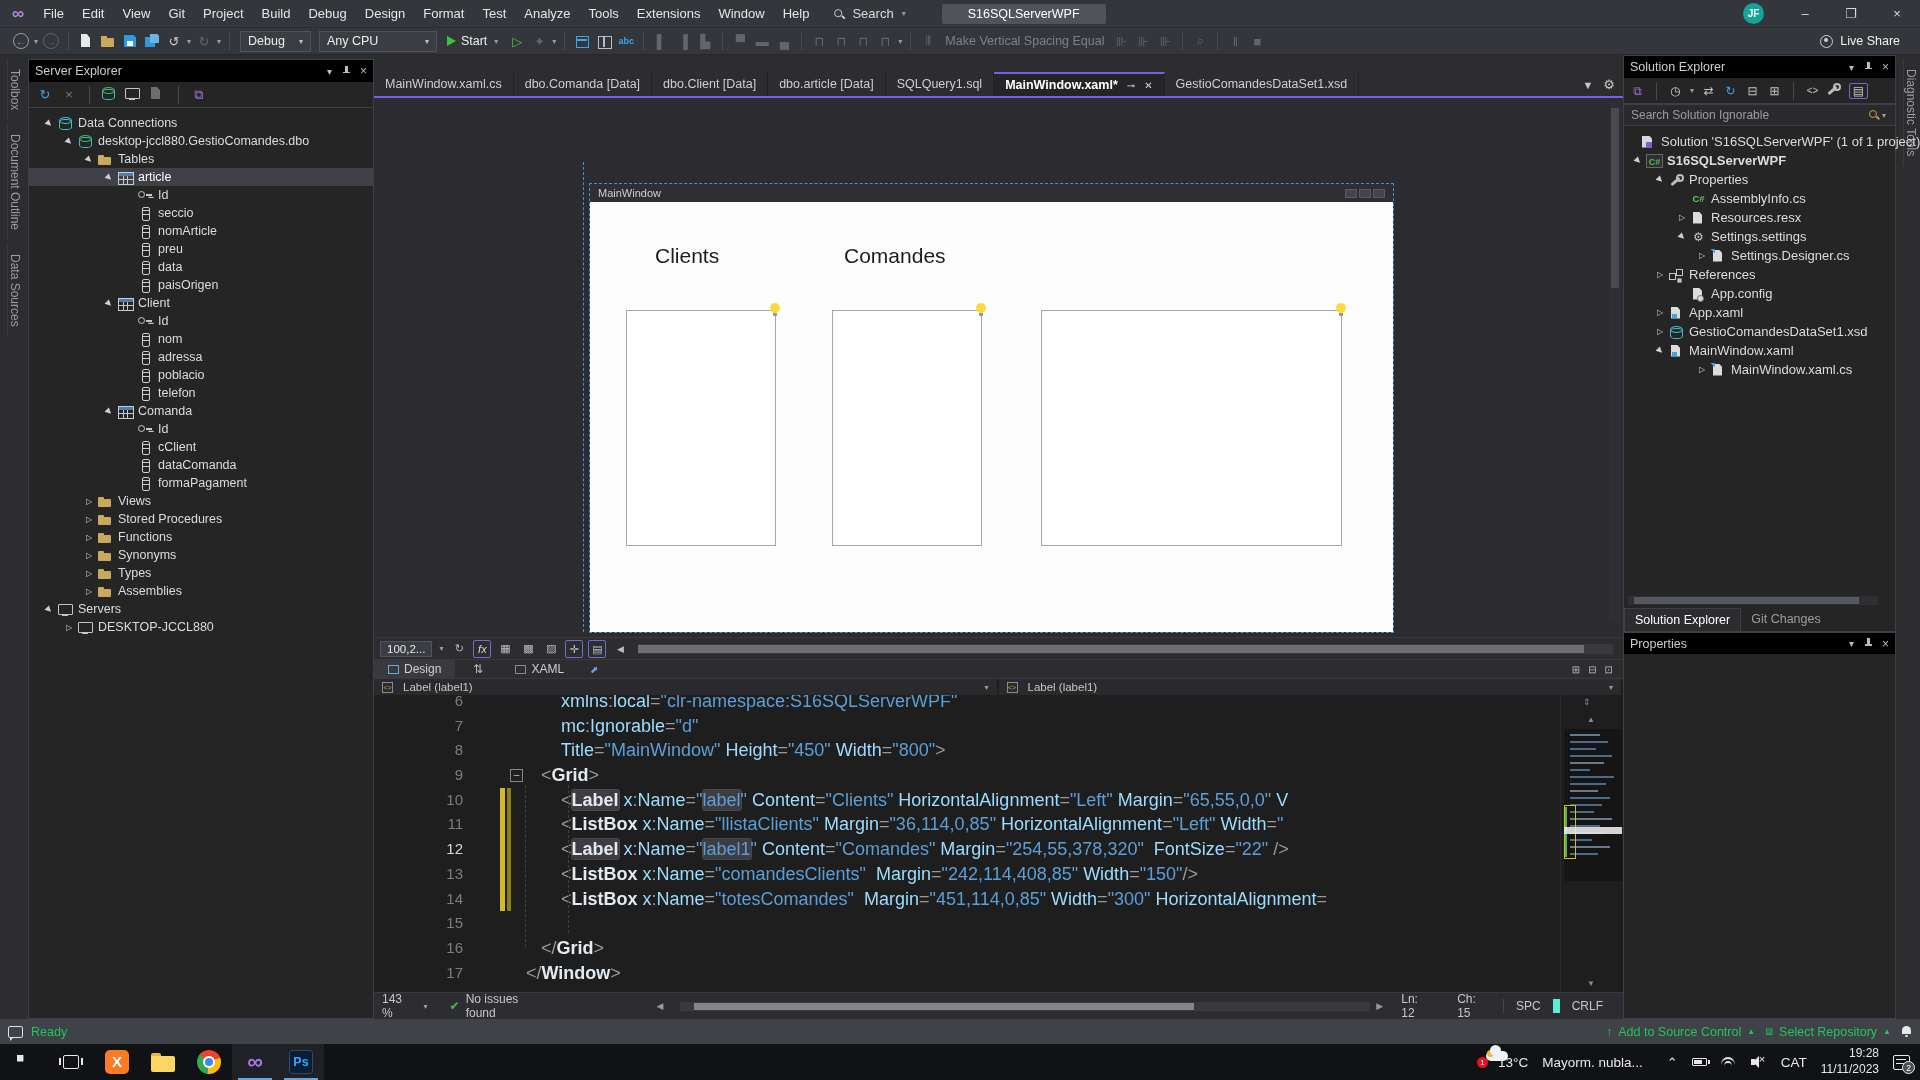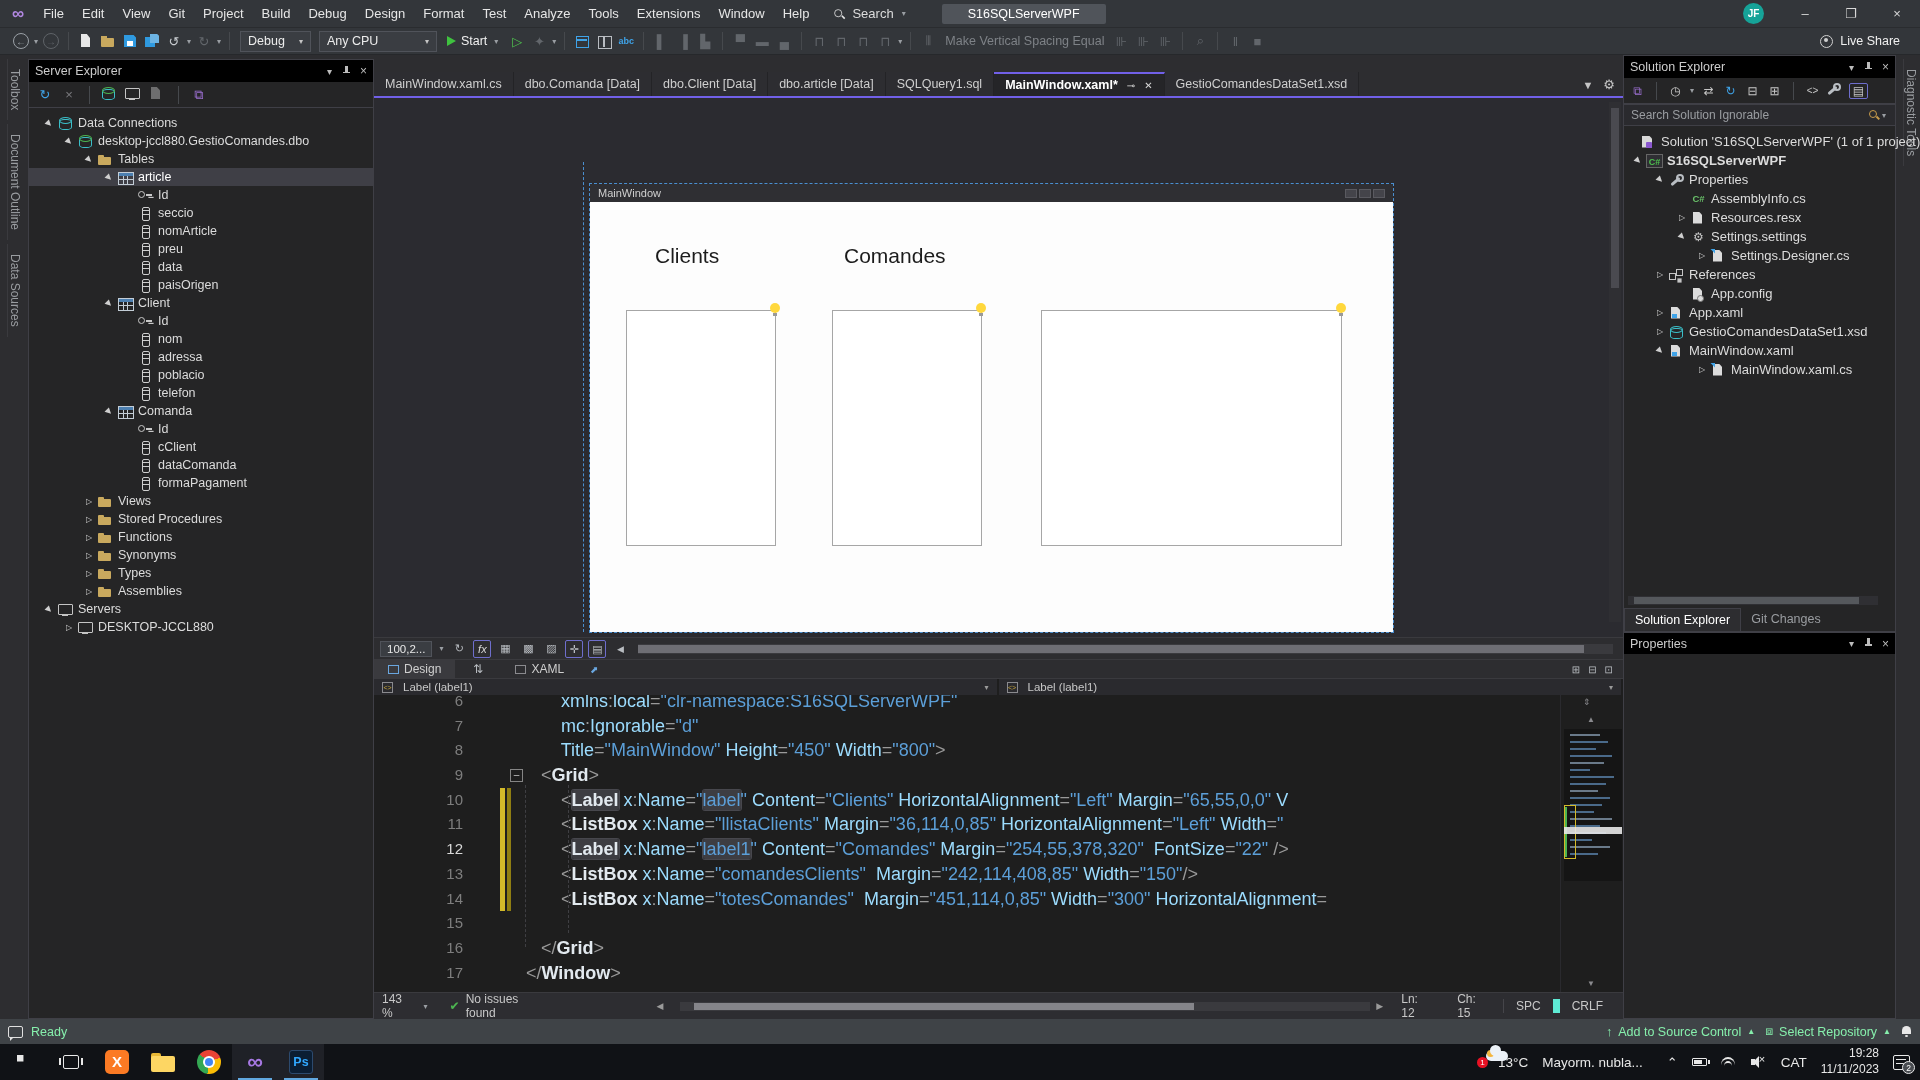--- a/index.html
+++ b/index.html
@@ -168,21 +168,21 @@
   .ic-mag::before{content:"";position:absolute;left:1px;top:1px;width:6px;height:6px;border:1.6px solid #c89b4a;border-radius:50%}
   .ic-mag::after{content:"";position:absolute;left:8px;top:8px;width:4px;height:1.6px;background:#c89b4a;transform:rotate(45deg)}
   .sx .trow{height:19px;font-size:13px}
   .sx-hscroll{position:absolute;left:4px;top:540px;width:250px;height:9px;background:#2f2f33}
   .sx-hscroll i{position:absolute;left:6px;top:1px;width:225px;height:7px;background:#55585c}
   .ptabs{position:absolute;left:0;top:552px;width:100%;display:flex;border-bottom:1px solid #3f3f46}
   .ptab{padding:4px 10px;font-size:12.5px;color:#9a9da1}
   .ptab.active{background:#2d2d30;color:#fff;border:1px solid #3f3f46;border-bottom:none}
   .props-head{position:absolute;left:0;top:576px;width:100%}
   
-  .statusbar{position:absolute;left:0;top:1019px;width:1920px;height:25px;background:#3f4347;display:flex;align-items:center;color:#86efac;font-size:12.5px;padding:0 8px;gap:8px}
+  .statusbar{position:absolute;left:0;top:1019px;width:1920px;height:25px;background:#3f4347;display:flex;align-items:center;color:#22c55e;font-size:12.5px;padding:0 8px;gap:8px}
   .fb-ico{display:inline-block;position:relative;width:15px;height:12px;border:1.4px solid #e0e0e0;border-radius:2px}
   .fb-ico::after{content:"";position:absolute;left:1px;bottom:-4px;border-left:4px solid #e0e0e0;border-bottom:4px solid transparent}
   .sb-right{margin-left:auto;display:flex;align-items:center;gap:10px}
   .sb-item{display:flex;align-items:center;gap:6px}
   .sb-car{font-size:8px}
   .ic-bell{display:inline-block;position:relative;width:11px;height:11px}
   .ic-bell::before{content:"";position:absolute;left:1px;top:0;width:9px;height:8px;background:#e8e8e8;border-radius:5px 5px 0 0}
   .ic-bell::after{content:"";position:absolute;left:4px;top:9px;width:3px;height:2px;background:#e8e8e8;border-radius:50%}
   
   .taskbar{position:absolute;left:0;top:1044px;width:1920px;height:36px;background:#101216;display:flex;align-items:stretch;color:#e8e8e8}

